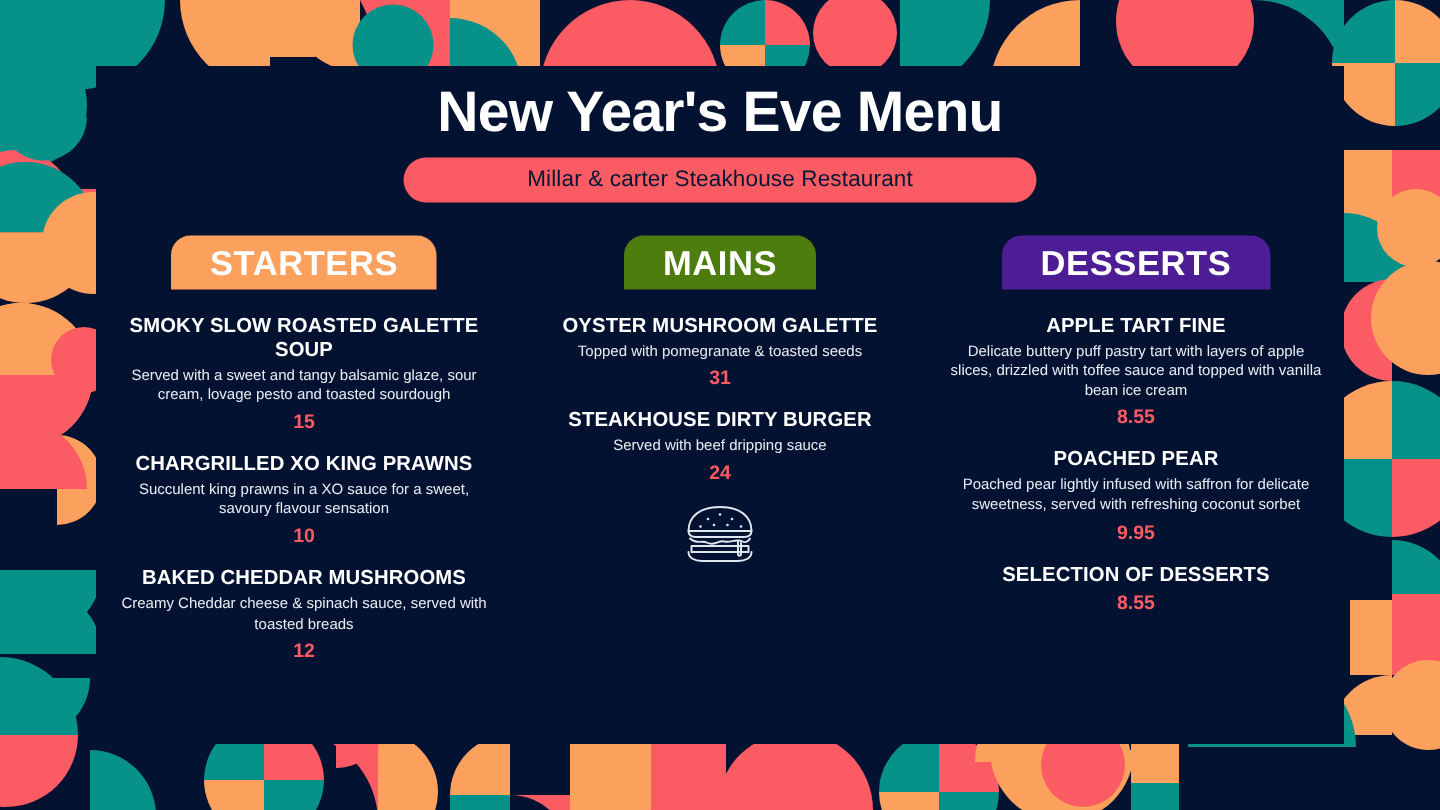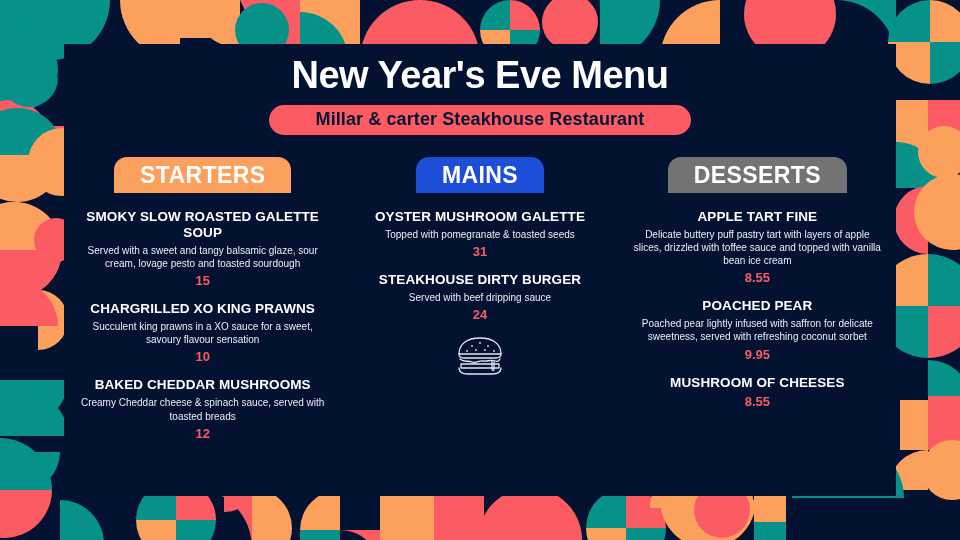--- a/index.html
+++ b/index.html
@@ -54,22 +54,22 @@
     width: 422px;
     height: 30px;
     background: #fb5b63;
     border-radius: 15px;
     display: flex;
     align-items: center;
     justify-content: center;
   }
   #subtitle-text {
     color: #061634;
-    font-size: 18px;
-    font-weight: bold;
+    font-size: 15px;
+    font-weight: normal;
     letter-spacing: 0.1px;
   }
 
   
   #columns {
     display: flex;
     margin-top: 22px;
     align-items: flex-start;
   }
   .column {
@@ -81,22 +81,22 @@
     display: inline-block;
     border-radius: 13px 13px 0 0;
     padding: 5px 26px 4px 26px;
     color: #ffffff;
     font-size: 23px;
     font-weight: bold;
     letter-spacing: 0.4px;
     margin-bottom: 16px;
   }
   .col-head.starters  { background: #fca05e; }
-  .col-head.mains     { background: #1d4ed8; }
-  .col-head.desserts  { background: #737373; }
+  .col-head.mains     { background: #4d7c0f; }
+  .col-head.desserts  { background: #4c1d95; }
 
   .dish { margin-bottom: 13px; }
   .dish-name {
     color: #ffffff;
     font-size: 13.5px;
     font-weight: bold;
     line-height: 1.18;
     letter-spacing: 0.1px;
   }
   .dish-desc {
@@ -328,20 +328,20 @@
           <div class="dish-name">APPLE TART FINE</div>
           <div class="dish-desc">Delicate buttery puff pastry tart with layers of apple slices, drizzled with toffee sauce and topped with vanilla bean ice cream</div>
           <div class="dish-price">8.55</div>
         </div>
         <div class="dish">
           <div class="dish-name">POACHED PEAR</div>
           <div class="dish-desc">Poached pear lightly infused with saffron for delicate sweetness, served with refreshing coconut sorbet</div>
           <div class="dish-price">9.95</div>
         </div>
         <div class="dish">
-          <div class="dish-name">MUSHROOM OF CHEESES</div>
+          <div class="dish-name">SELECTION OF DESSERTS</div>
           <div class="dish-price">8.55</div>
         </div>
       </div>
 
     </div>
   </div>
 </div>
 
 </body></html>

